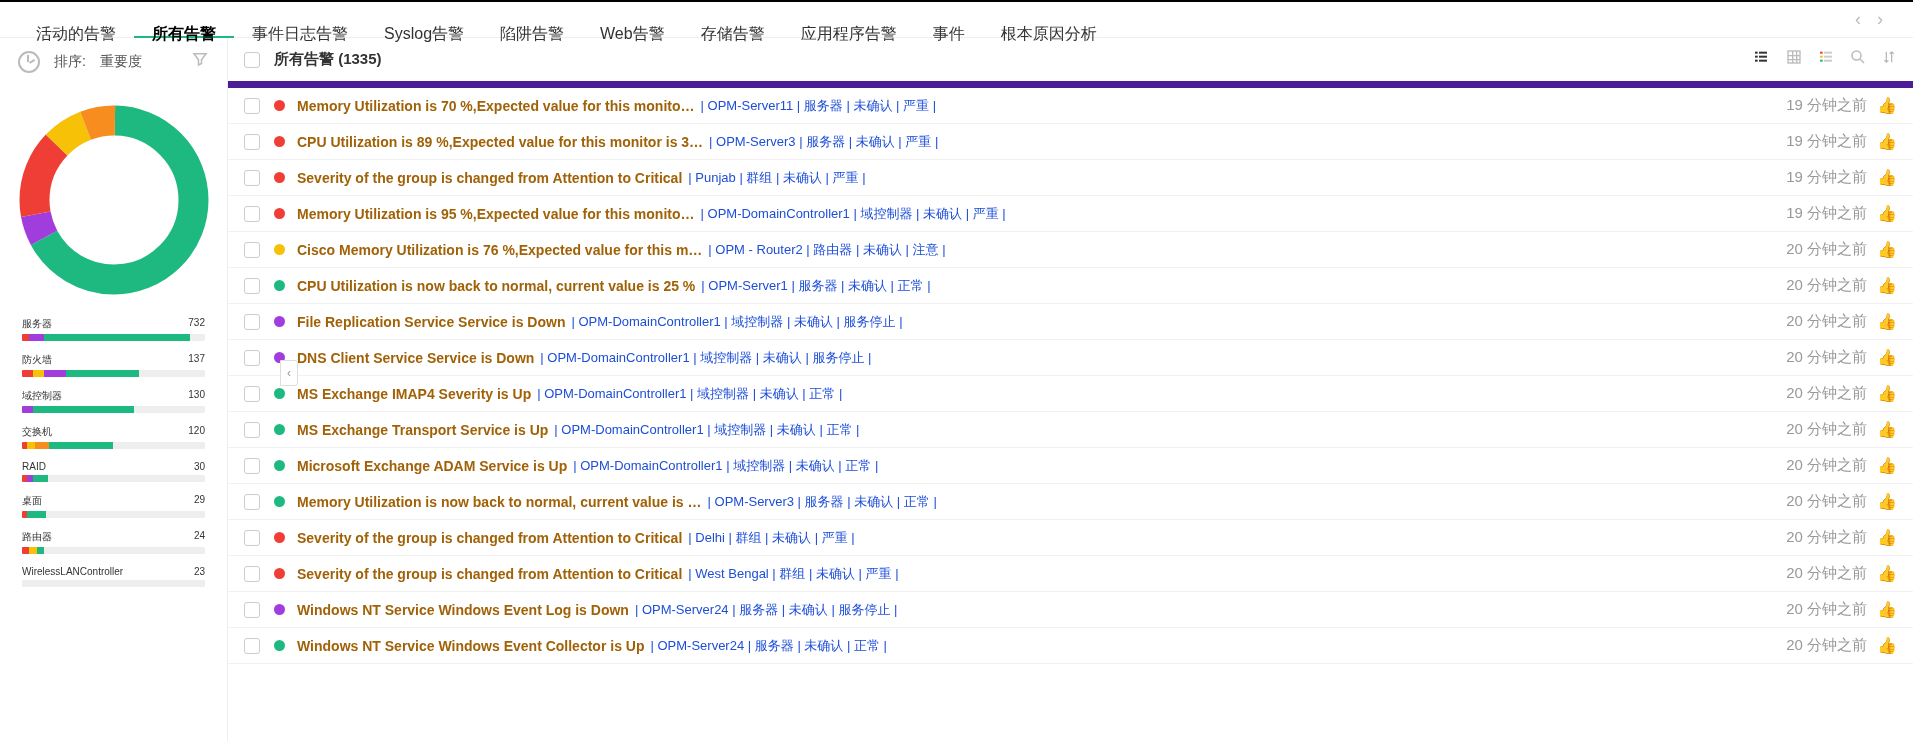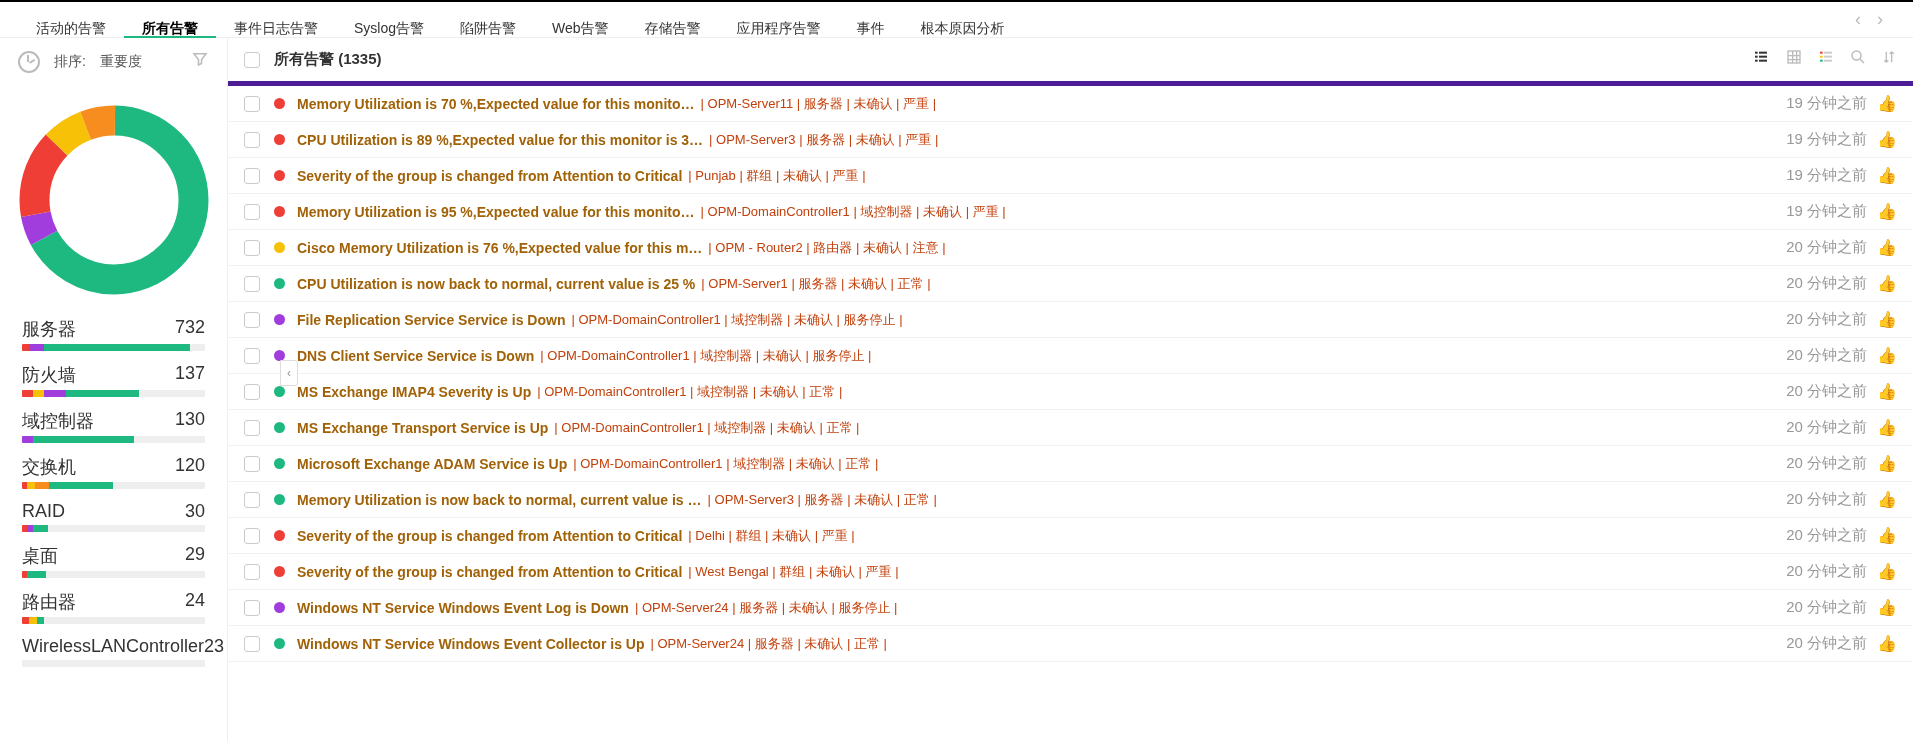--- a/index.html
+++ b/index.html
@@ -1,19 +1,19 @@
 <!DOCTYPE html>
 <html><head>
 <meta charset="utf-8">
 <style>
 * { margin:0; padding:0; box-sizing:border-box; }
 body { font-family:-apple-system,"Segoe UI",Arial,sans-serif; font-size:14px; color:#333; background:#fff; }
 .topbar { height:2px; background:#000; }
 .tabs { display:flex; align-items:center; border-bottom:1px solid #eee; height:36px; padding:0 18px; }
-.tab { padding:8px 18px; height:36px; line-height:36px; cursor:pointer; font-size:14px; color:#333; }
+.tab { padding:14px 18px; height:36px; line-height:36px; cursor:pointer; font-size:16px; color:#333; }
 .tab.active { color:#000; font-weight:600; border-bottom:2px solid #1eb980; }
 .tabs .sp { flex:1; }
 .tab-arrows { display:flex; gap:8px; padding-right:8px; }
 .tab-arrows span { color:#bbb; font-size:18px; cursor:pointer; padding:0 4px; }
 .main { display:flex; height:calc(100vh - 38px); }
 .side { width:228px; border-right:1px solid #eee; overflow-y:auto; position:relative; }
 .collapse { position:absolute; left:280px; top:360px; width:18px; height:26px; border:1px solid #ddd; background:#fff; border-radius:0 3px 3px 0; display:flex; align-items:center; justify-content:center; cursor:pointer; color:#999; font-size:12px; z-index:2; }
 .side-top { display:flex; align-items:center; gap:14px; padding:12px 18px; color:#555; }
 .side-top .clock { width:22px; height:22px; border:2px solid #bbb; border-radius:50%; position:relative; }
 .side-top .clock::before,.side-top .clock::after { content:""; position:absolute; background:#bbb; left:50%; top:50%; transform-origin:left top; }
@@ -21,35 +21,35 @@
 .side-top .clock::after { width:2px; height:7px; transform:rotate(180deg); }
 .filter-ico { margin-left:auto; color:#bbb; font-size:18px; }
 .donut-wrap { display:flex; justify-content:center; padding:10px 0 4px; }
 .donut { position:relative; width:210px; height:210px; }
 .donut-center { position:absolute; left:50%; top:50%; transform:translate(-50%,-50%); text-align:center; }
 .donut-center .bell { font-size:26px; }
 .donut-center .val { font-size:34px; font-weight:400; }
 .donut-center .lab { font-size:16px; color:#444; }
 .cat-list { padding:8px 22px; }
 .cat { margin-bottom:12px; }
-.cat-row { display:flex; justify-content:space-between; font-size:18px; color:#333; }
+.cat-row { display:flex; justify-content:space-between; font-size:10px; color:#333; }
 .bar { height:7px; background:#eee; margin-top:3px; display:flex; border-radius:1px; overflow:hidden; }
 .bar span { display:block; height:100%; }
 .content { flex:1; display:flex; flex-direction:column; overflow:hidden; }
-.list-head { display:flex; align-items:center; padding:10px 16px; border-bottom:5px solid #4c1d95; }
+.list-head { display:flex; align-items:center; padding:10px 16px; border-bottom:7px solid #4c1d95; }
 .chk { width:16px; height:16px; border:1.5px solid #ccc; border-radius:3px; margin-right:14px; cursor:pointer; flex-shrink:0; }
 .head-title { font-weight:600; font-size:15px; }
 .head-tools { margin-left:auto; display:flex; gap:14px; color:#bbb; font-size:18px; align-items:center; }
 .head-tools span { cursor:pointer; }
 .tool-list { color:#333 !important; }
 .rows { overflow-y:auto; flex:1; }
 .row { display:flex; align-items:center; padding:8px 16px; border-bottom:1px solid #f2f2f2; cursor:pointer; }
 .dot { width:11px; height:11px; border-radius:50%; margin-right:12px; flex-shrink:0; }
 .msg { font-weight:600; color:#a16207; max-width:420px; white-space:nowrap; overflow:hidden; text-overflow:ellipsis; }
-.meta { color:#c2410c; margin-left:6px; font-size:13px; }
+.meta { color:#1d4ed8; margin-left:6px; font-size:13px; }
 .time { margin-left:auto; color:#999; font-size:15px; margin-right:10px; white-space:nowrap; }
 .thumb { color:#ddd; font-size:16px; }
 </style>
 </head>
 <body>
 
 <div class="topbar"></div>
 <div class="tabs">
   <div id="tabs-ct" style="display: contents;"><div class="tab">活动的告警</div><div class="tab active">所有告警</div><div class="tab">事件日志告警</div><div class="tab">Syslog告警</div><div class="tab">陷阱告警</div><div class="tab">Web告警</div><div class="tab">存储告警</div><div class="tab">应用程序告警</div><div class="tab">事件</div><div class="tab">根本原因分析</div></div>
   <div class="sp"></div>

